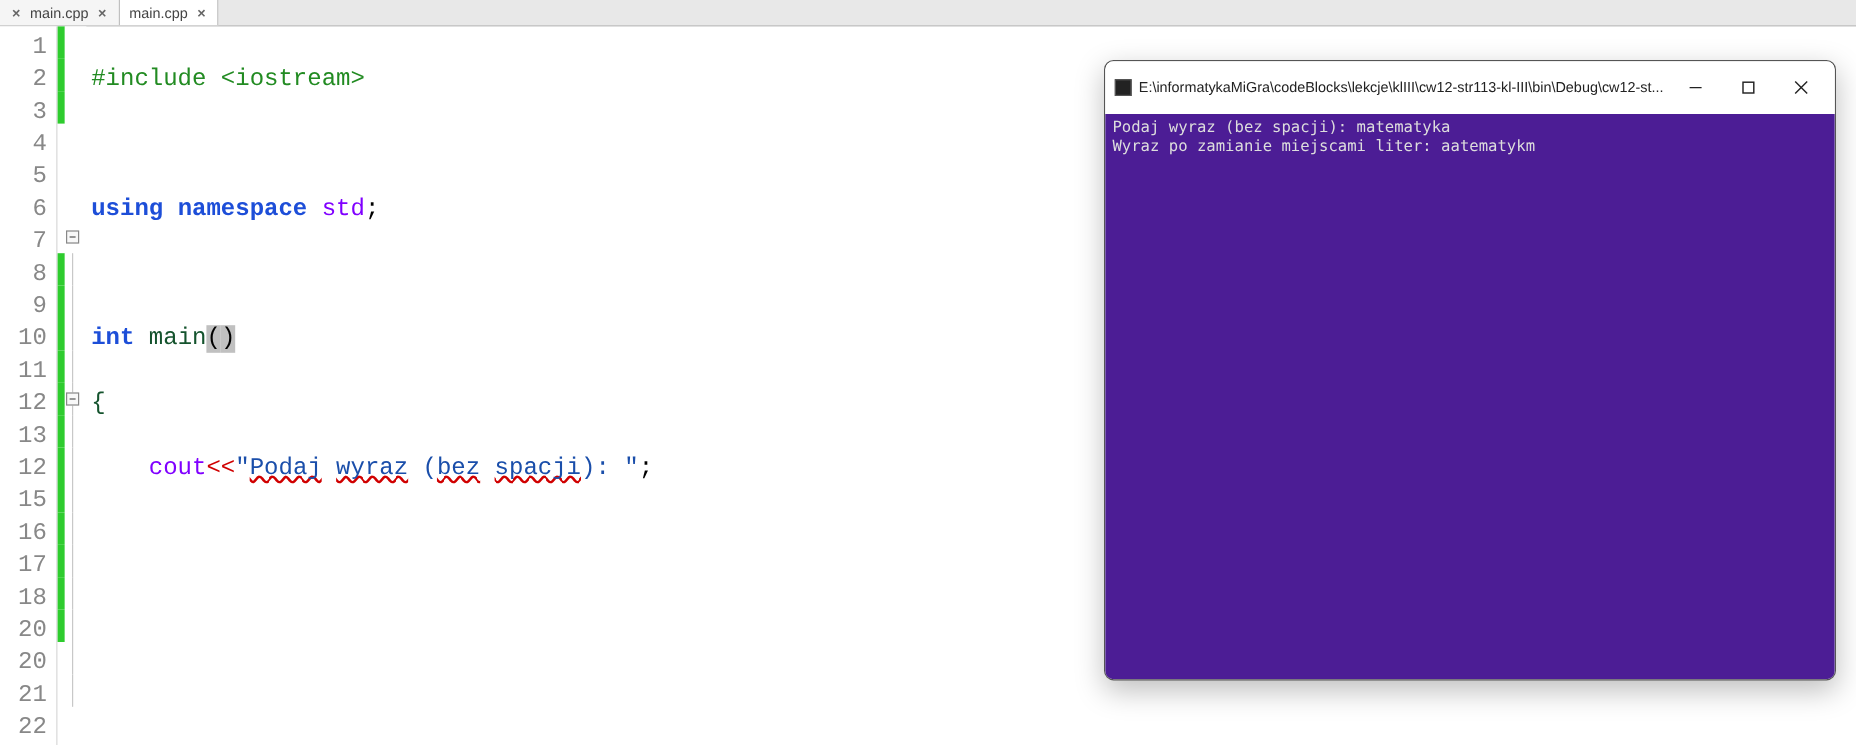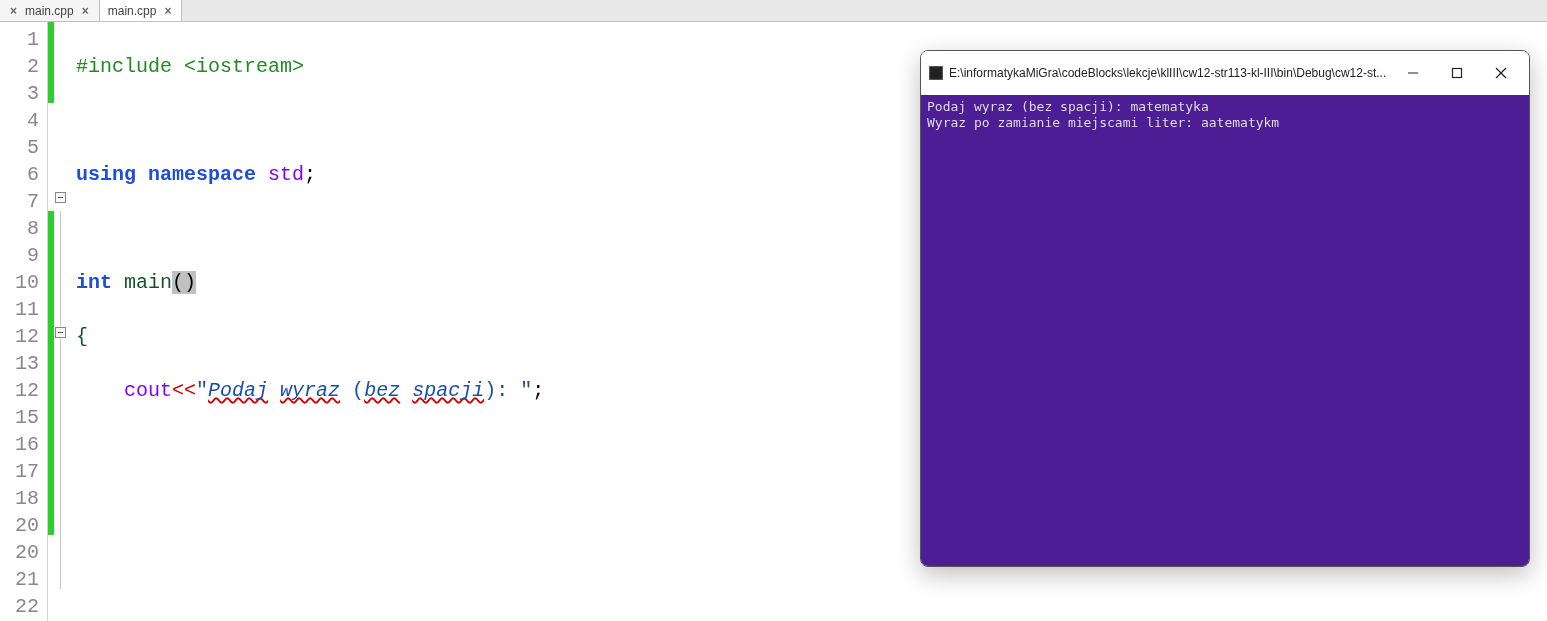--- a/index.html
+++ b/index.html
@@ -109,21 +109,20 @@
   .pp  { color: #228b22; }           
   .kw  { color: #1d4ed8; font-weight: bold; } 
   .ty  { color: #8000ff; }           
   .id  { color: #14532d; }
   .op  { color: #d00000; }           
   .str { color: #1a4eaa; }           
   .num { color: #c040c0; }           
   .squiggle {
     text-decoration: underline wavy #d00000;
     text-decoration-skip-ink: none;
-    font-style: italic;
   }
   .paren-hl { background: #c0c0c0; }
 
   
   .console-win {
     position: absolute;
     left: 920px;
     top: 50px;
     width: 610px;
     height: 517px;

